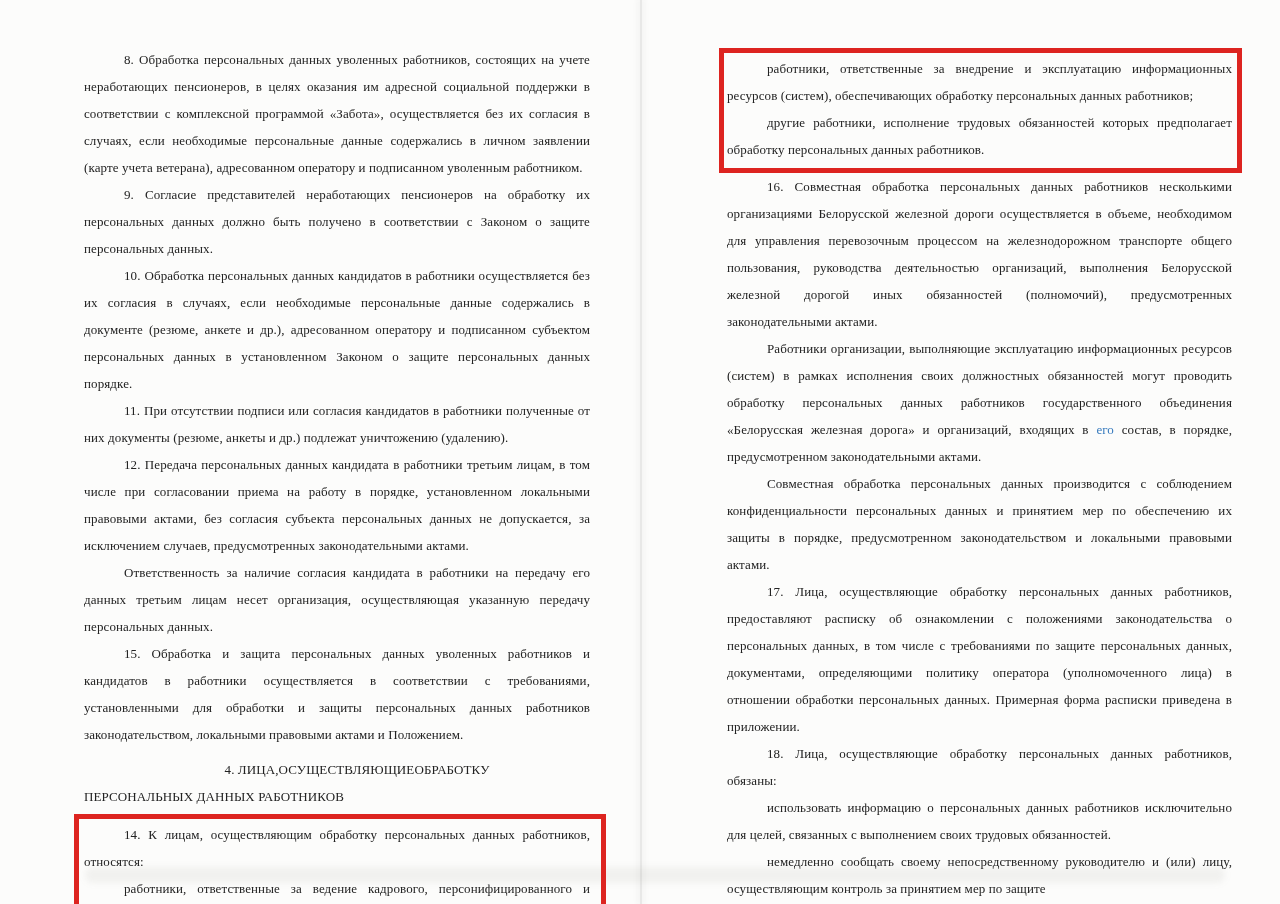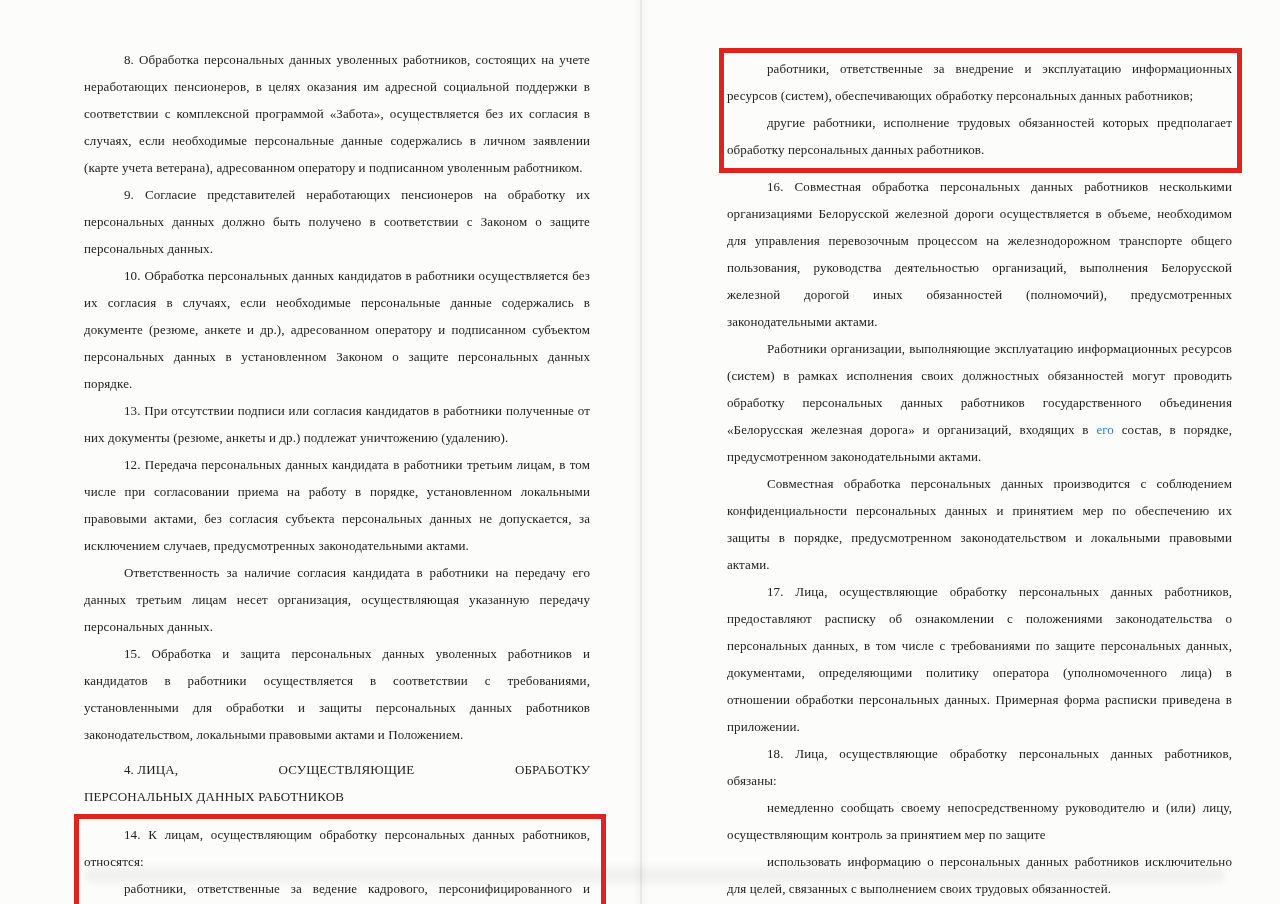--- a/index.html
+++ b/index.html
@@ -40,21 +40,21 @@
     font-size: 13px;
     line-height: 27px;
     text-align: justify;
     letter-spacing: 0.1px;
   }
   .col-left  { left: 84px;  width: 506px; padding-top: 46px; }
   .col-right { left: 727px; width: 505px; padding-top: 48px; }
   p.para { margin: 0; text-indent: 40px; }
   .heading { margin-top: 8px; text-transform: uppercase; }
   .heading-line1 {
-    display: flex; justify-content: space-between;
+    display: flex; justify-content: center;
     padding-left: 40px; white-space: nowrap;
   }
   .heading-line2 { text-align: left; }
   .red-box {
     border: 5px solid var(--box-red);
   }
   .red-box-left {
     margin: 4px -16px 0 -10px;
     padding: 2px 11px 7px 5px;
   }
@@ -68,21 +68,21 @@
 <body>
 
 <div class="scan">
   <div class="fold"></div>
   <div class="bleed"></div>
 
   <div class="col col-left">
     <p class="para">8. Обработка персональных данных уволенных работников, состоящих на учете неработающих пенсионеров, в целях оказания им адресной социальной поддержки в соответствии с комплексной программой «Забота», осуществляется без их согласия в случаях, если необходимые персональные данные содержались в личном заявлении (карте учета ветерана), адресованном оператору и подписанном уволенным работником.</p>
     <p class="para">9. Согласие представителей неработающих пенсионеров на обработку их персональных данных должно быть получено в соответствии с Законом о защите персональных данных.</p>
     <p class="para">10. Обработка персональных данных кандидатов в работники осуществляется без их согласия в случаях, если необходимые персональные данные содержались в документе (резюме, анкете и др.), адресованном оператору и подписанном субъектом персональных данных в установленном Законом о защите персональных данных порядке.</p>
-    <p class="para">13. При отсутствии подписи или согласия кандидатов в работники полученные от них документы (резюме, анкеты и др.) подлежат уничтожению (удалению).</p>
+    <p class="para">11. При отсутствии подписи или согласия кандидатов в работники полученные от них документы (резюме, анкеты и др.) подлежат уничтожению (удалению).</p>
     <p class="para">12. Передача персональных данных кандидата в работники третьим лицам, в том числе при согласовании приема на работу в порядке, установленном локальными правовыми актами, без согласия субъекта персональных данных не допускается, за исключением случаев, предусмотренных законодательными актами.</p>
     <p class="para">Ответственность за наличие согласия кандидата в работники на передачу его данных третьим лицам несет организация, осуществляющая указанную передачу персональных данных.</p>
     <p class="para">15. Обработка и защита персональных данных уволенных работников и кандидатов в работники осуществляется в соответствии с требованиями, установленными для обработки и защиты персональных данных работников законодательством, локальными правовыми актами и Положением.</p>
 
     <div class="heading">
       <div class="heading-line1">
         <span>4. ЛИЦА,</span>
         <span>ОСУЩЕСТВЛЯЮЩИЕ</span>
         <span>ОБРАБОТКУ</span>
       </div>
@@ -104,16 +104,16 @@
 
     <p class="para">16. Совместная обработка персональных данных работников несколькими организациями Белорусской железной дороги осуществляется в объеме, необходимом для управления перевозочным процессом на железнодорожном транспорте общего пользования, руководства деятельностью организаций, выполнения Белорусской железной дорогой иных обязанностей (полномочий), предусмотренных законодательными актами.</p>
 
     <p class="para">
       <span>Работники организации, выполняющие эксплуатацию информационных ресурсов (систем) в рамках исполнения своих должностных обязанностей могут проводить обработку персональных данных работников государственного объединения «Белорусская железная дорога» и организаций, входящих в </span><span class="link">его</span><span> состав, в порядке, предусмотренном законодательными актами.</span>
     </p>
 
     <p class="para">Совместная обработка персональных данных производится с соблюдением конфиденциальности персональных данных и принятием мер по обеспечению их защиты в порядке, предусмотренном законодательством и локальными правовыми актами.</p>
     <p class="para">17. Лица, осуществляющие обработку персональных данных работников, предоставляют расписку об ознакомлении с положениями законодательства о персональных данных, в том числе с требованиями по защите персональных данных, документами, определяющими политику оператора (уполномоченного лица) в отношении обработки персональных данных. Примерная форма расписки приведена в приложении.</p>
     <p class="para">18. Лица, осуществляющие обработку персональных данных работников, обязаны:</p>
+    <p class="para">использовать информацию о персональных данных работников исключительно для целей, связанных с выполнением своих трудовых обязанностей.</p>
     <p class="para">немедленно сообщать своему непосредственному руководителю и (или) лицу, осуществляющим контроль за принятием мер по защите</p>
-    <p class="para">использовать информацию о персональных данных работников исключительно для целей, связанных с выполнением своих трудовых обязанностей.</p>
   </div>
 </div>
 
 </body></html>

